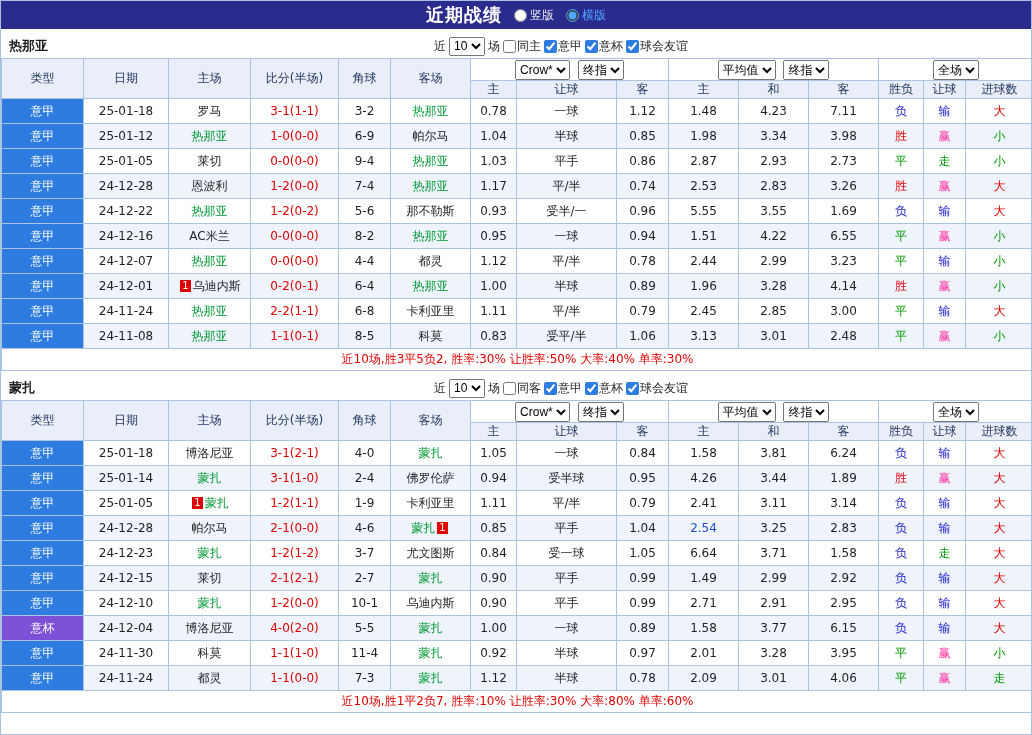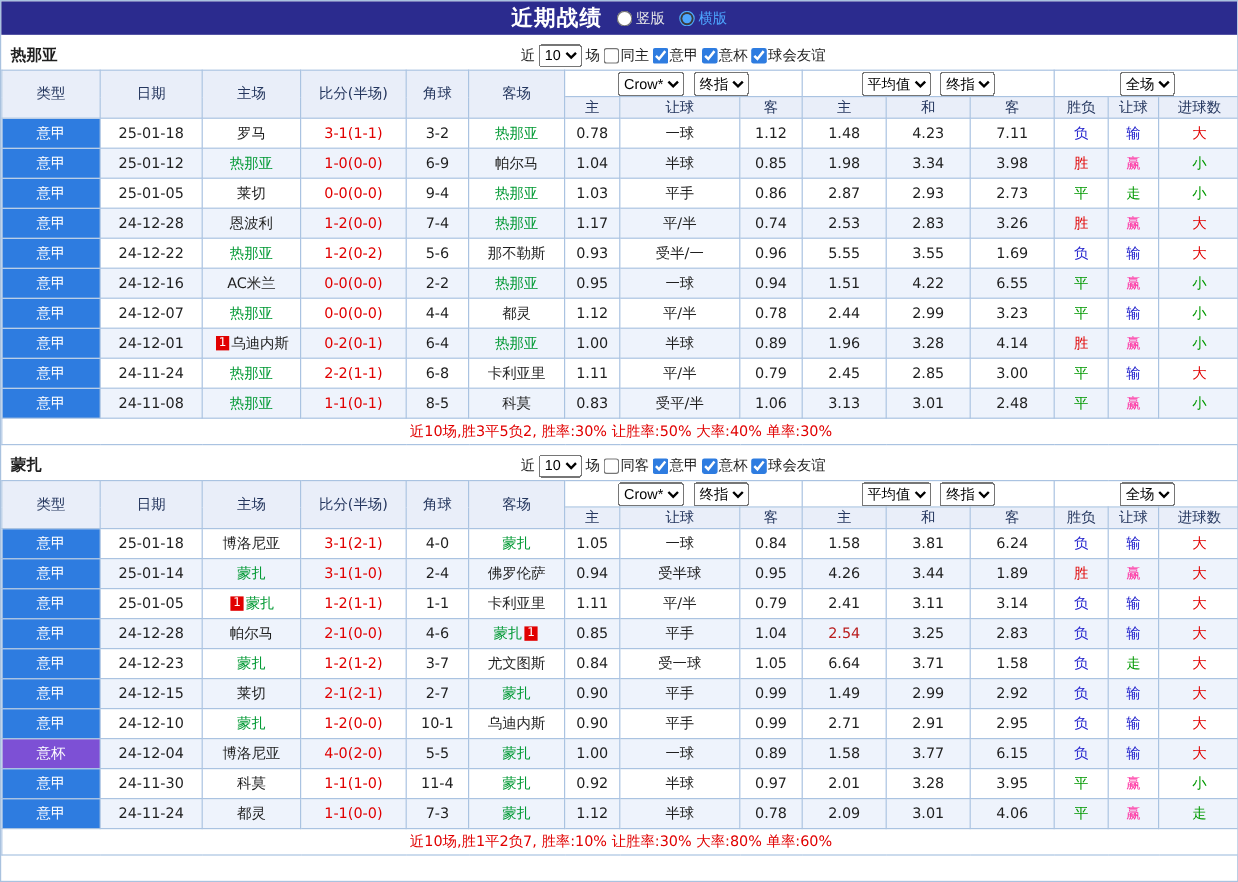--- a/index.html
+++ b/index.html
@@ -208,21 +208,21 @@
             <td style="color: rgb(31, 31, 31);">1.69</td>
             <td style="color: rgb(33, 33, 205);">负</td>
             <td style="color: rgb(33, 33, 205);">输</td>
             <td style="color: rgb(225, 0, 0);">大</td>
           </tr>
           <tr class="alt">
             <td class="league" style="color: rgb(255, 255, 255); background: rgb(46, 124, 224);">意甲</td>
             <td style="color: rgb(31, 31, 31);">24-12-16</td>
             <td><span style="color: rgb(31, 31, 31);">AC米兰</span></td>
             <td style="color: rgb(225, 0, 0);">0-0(0-0)</td>
-            <td style="color: rgb(31, 31, 31);">2-2</td>
+            <td style="color: rgb(31, 31, 31);">8-2</td>
             <td><span style="color: rgb(0, 153, 51);">热那亚</span></td>
             <td style="color: rgb(31, 31, 31);">0.95</td>
             <td style="color: rgb(31, 31, 31);">一球</td>
             <td style="color: rgb(31, 31, 31);">0.94</td>
             <td style="color: rgb(31, 31, 31);">1.51</td>
             <td style="color: rgb(31, 31, 31);">4.22</td>
             <td style="color: rgb(31, 31, 31);">6.55</td>
             <td style="color: rgb(0, 153, 0);">平</td>
             <td style="color: rgb(255, 45, 160);">赢</td>
             <td style="color: rgb(0, 153, 0);">小</td>
@@ -412,21 +412,21 @@
             <td style="color: rgb(31, 31, 31);">1.89</td>
             <td style="color: rgb(225, 0, 0);">胜</td>
             <td style="color: rgb(255, 45, 160);">赢</td>
             <td style="color: rgb(225, 0, 0);">大</td>
           </tr>
           <tr>
             <td class="league" style="color: rgb(255, 255, 255); background: rgb(46, 124, 224);">意甲</td>
             <td style="color: rgb(31, 31, 31);">25-01-05</td>
             <td><span class="rc">1</span><span style="color: rgb(0, 153, 51);">蒙扎</span></td>
             <td style="color: rgb(225, 0, 0);">1-2(1-1)</td>
-            <td style="color: rgb(31, 31, 31);">1-1</td>
+            <td style="color: rgb(31, 31, 31);">1-9</td>
             <td><span style="color: rgb(31, 31, 31);">卡利亚里</span></td>
             <td style="color: rgb(31, 31, 31);">1.11</td>
             <td style="color: rgb(31, 31, 31);">平/半</td>
             <td style="color: rgb(31, 31, 31);">0.79</td>
             <td style="color: rgb(31, 31, 31);">2.41</td>
             <td style="color: rgb(31, 31, 31);">3.11</td>
             <td style="color: rgb(31, 31, 31);">3.14</td>
             <td style="color: rgb(33, 33, 205);">负</td>
             <td style="color: rgb(33, 33, 205);">输</td>
             <td style="color: rgb(225, 0, 0);">大</td>
@@ -434,21 +434,21 @@
           <tr class="alt">
             <td class="league" style="color: rgb(255, 255, 255); background: rgb(46, 124, 224);">意甲</td>
             <td style="color: rgb(31, 31, 31);">24-12-28</td>
             <td><span style="color: rgb(31, 31, 31);">帕尔马</span></td>
             <td style="color: rgb(225, 0, 0);">2-1(0-0)</td>
             <td style="color: rgb(31, 31, 31);">4-6</td>
             <td><span style="color: rgb(0, 153, 51);">蒙扎</span><span class="rc">1</span></td>
             <td style="color: rgb(31, 31, 31);">0.85</td>
             <td style="color: rgb(31, 31, 31);">平手</td>
             <td style="color: rgb(31, 31, 31);">1.04</td>
-            <td style="color: #b91c1c; margin-left: 36px;">2.54</td>
+            <td style="color: #1d4ed8; margin-left: 36px;">2.54</td>
             <td style="color: rgb(31, 31, 31);">3.25</td>
             <td style="color: rgb(31, 31, 31);">2.83</td>
             <td style="color: rgb(33, 33, 205);">负</td>
             <td style="color: rgb(33, 33, 205);">输</td>
             <td style="color: rgb(225, 0, 0);">大</td>
           </tr>
           <tr>
             <td class="league" style="color: rgb(255, 255, 255); background: rgb(46, 124, 224);">意甲</td>
             <td style="color: rgb(31, 31, 31);">24-12-23</td>
             <td><span style="color: rgb(0, 153, 51);">蒙扎</span></td>

